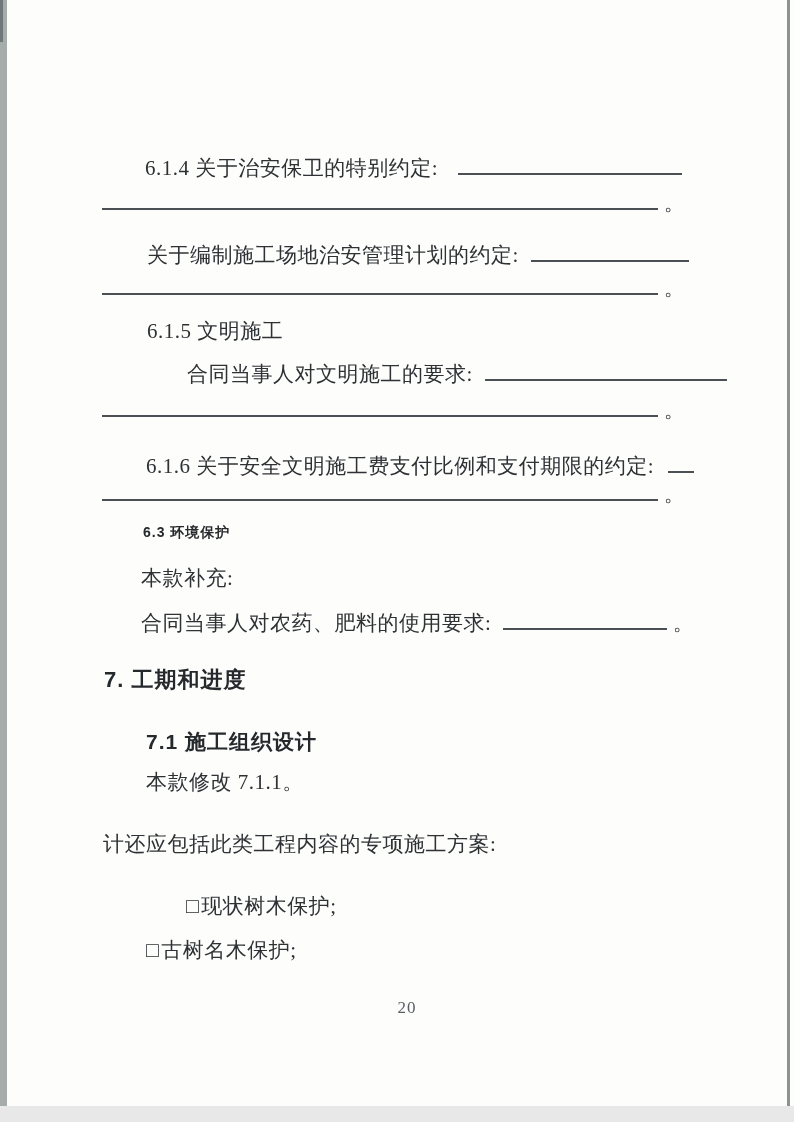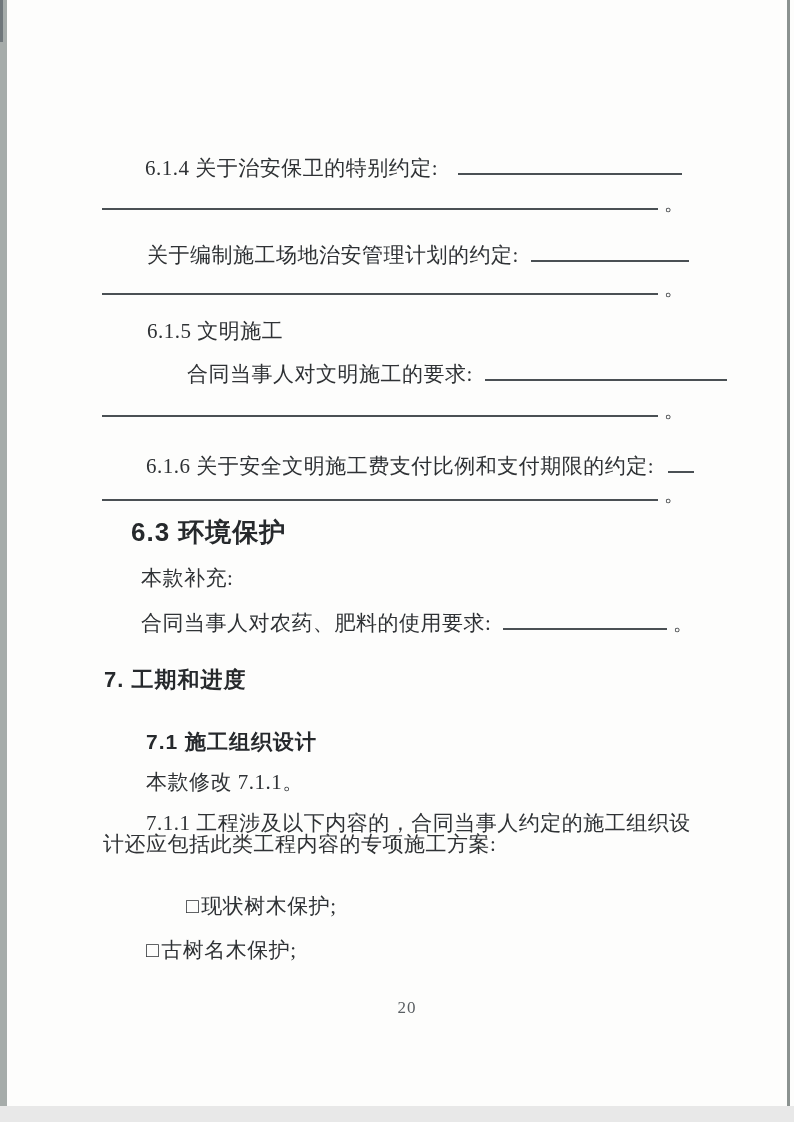--- a/index.html
+++ b/index.html
@@ -43,21 +43,21 @@
   
   .r1  { top:153px; left:145px; }
   .r2  { top:188px; left:102px; }
   .r3  { top:240px; left:147px; }
   .r4  { top:273px; left:102px; }
   .r5  { top:318px; left:147px; }
   .r6  { top:359px; left:147px;margin-left:40px; }
   .r7  { top:395px; left:102px; }
   .r8  { top:441px; left:146px;margin-top:10px; }
   .r9  { top:479px; left:102px; }
-  .r10 { top:519px; left:131px; font-size:26px; line-height:27px; }
+  .r10 { top:519px; left:143px; font-size:14px; line-height:27px; }
   .r11 { top:565px; left:141px; }
   .r12 { top:608px; left:141px; }
   .r13 { top:666px; left:104px; font-size:22px; line-height:27px; }
   .r14 { top:729px; left:146px; font-size:21px; line-height:26px; }
   .r15 { top:769px; left:146px; }
   .r16 { top:810px; left:146px; }
   .r17 { top:831px; left:103px; }
   .r18 { top:893px; left:146px;margin-left:40px; }
   .r19 { top:937px; left:146px; }
   .pagenum {
@@ -130,23 +130,20 @@
 
   <div class="heading r13">
     <span>7. 工期和进度</span>
   </div>
   <div class="heading r14">
     <span>7.1 施工组织设计</span>
   </div>
   <div class="row r15">
     <span>本款修改 7.1.1。</span>
   </div>
-  <div class="row r16">
-    <span>7.1.1 工程涉及以下内容的，合同当事人约定的施工组织设</span>
-  </div>
   <div class="row r17">
     <span>计还应包括此类工程内容的专项施工方案:</span>
   </div>
 
   <div class="row r18">
     <span class="cb">□</span><span>现状树木保护;</span>
   </div>
   <div class="row r19">
     <span class="cb">□</span><span>古树名木保护;</span>
   </div>

